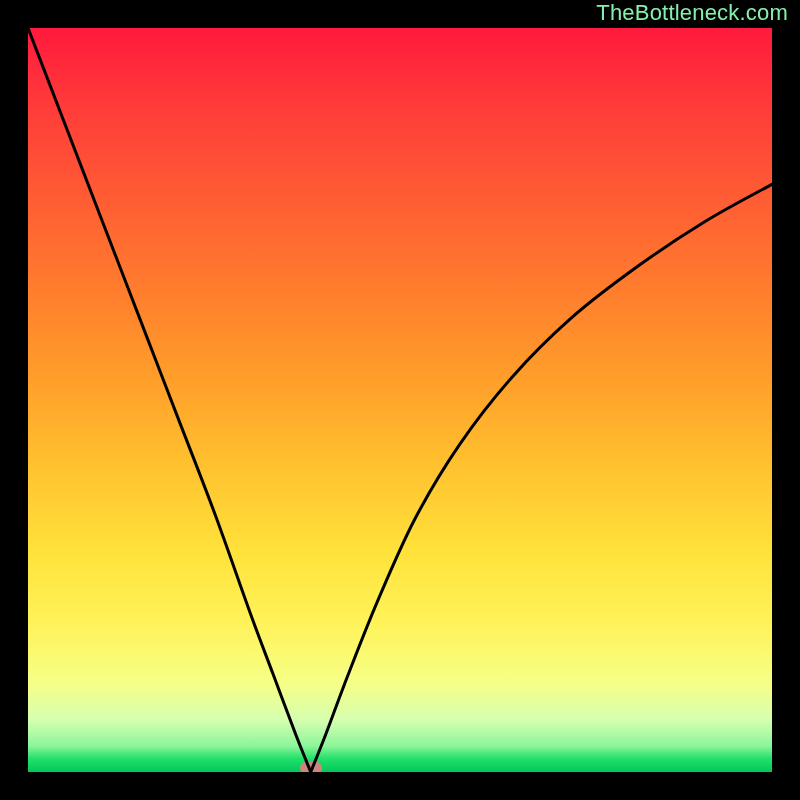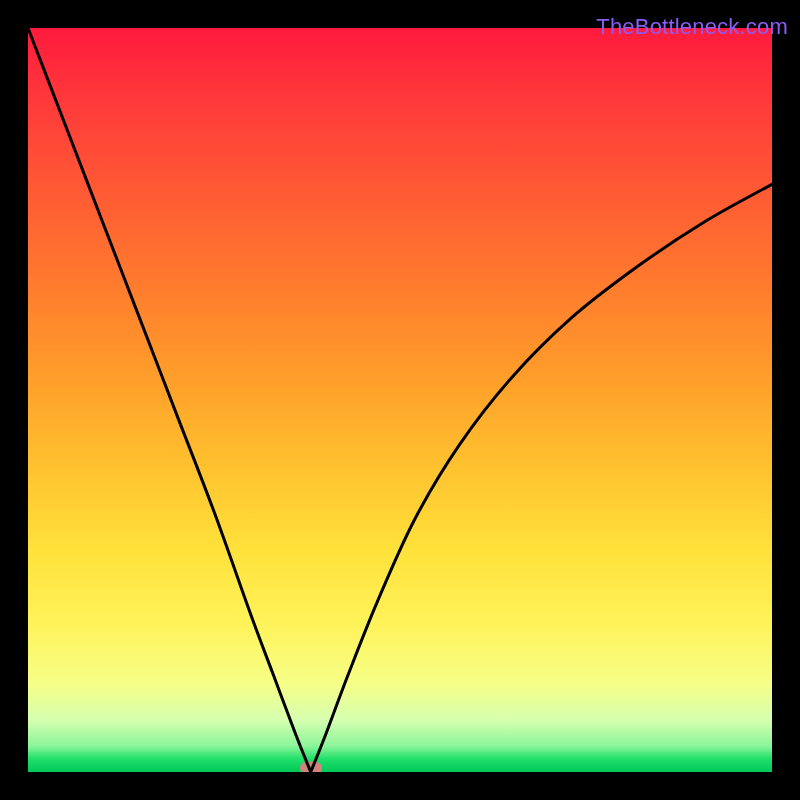--- a/index.html
+++ b/index.html
@@ -12,23 +12,23 @@
     overflow: hidden;
   }
   .frame {
     position: relative;
     width: 800px;
     height: 800px;
     background: #000;
   }
   .watermark {
     position: absolute;
-    top: 14px;
+    top: 0;
     right: 12px;
-    color: #8b5cf6;
+    color: #86efac;
     font-size: 22px;
     font-weight: 400;
     letter-spacing: 0.2px;
     z-index: 5;
     user-select: none;
   }
   .plot-area {
     position: absolute;
     left: 28px;
     top: 28px;

